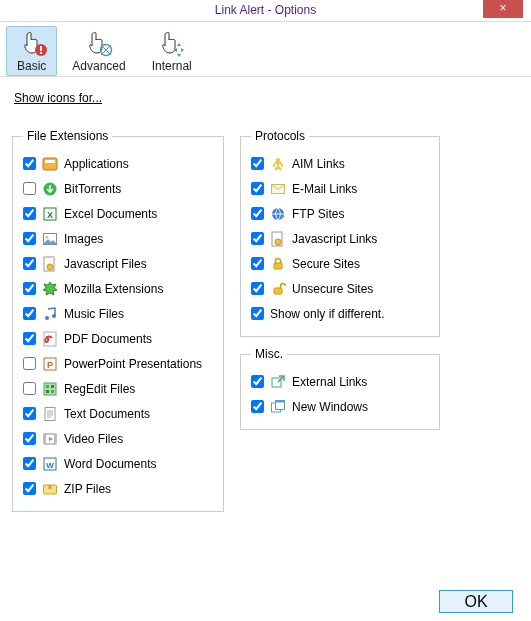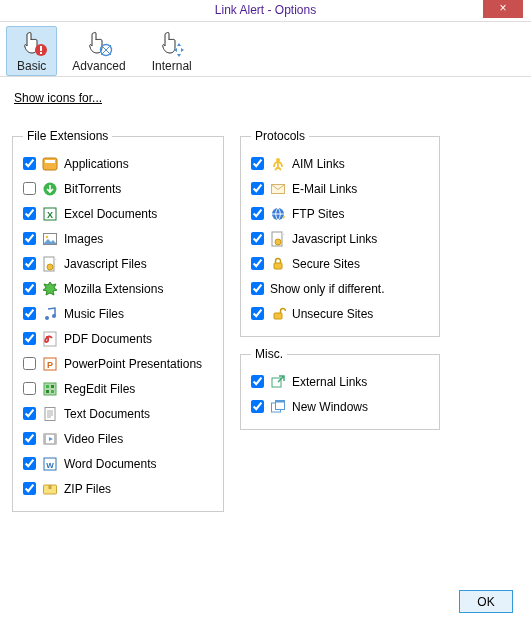--- a/index.html
+++ b/index.html
@@ -14,21 +14,21 @@
   .cursor-icon { width:24px; height:28px; position:relative; }
   .content { padding:10px 12px 0 12px; }
   .heading { margin:4px 0 24px 2px; font-size:12px;text-decoration:underline; }
   .cols { display:flex; gap:16px; align-items:flex-start; }
   fieldset { border:1px solid #ccc; padding:8px 10px 10px 10px; margin:0 0 10px 0; }
   legend { padding:0 4px; font-size:12px; }
   .row { display:flex; align-items:center; height:25px; }
   .row input[type=checkbox] { margin:0 6px 0 0; }
   .row .ficon { width:16px; height:16px; margin-right:6px; display:inline-flex; align-items:center; justify-content:center; font-size:11px; }
   .footer { position:absolute; bottom:8px; right:18px; display:flex; gap:10px; }
-  .btn { width:54px; height:23px; border:1px solid #acacac; background:#f0f0f0; cursor:pointer; font-size:12px; }
+  .btn { width:74px; height:23px; border:1px solid #acacac; background:#f0f0f0; cursor:pointer; font-size:16px; }
   .btn.primary { border-color:#3399dd; background:#e5f1fb; }
   svg { display:block; }
 </style>
 </head>
 <body>
 
 <div class="titlebar">
   <span class="title-text">Link Alert - Options</span>
   <div class="close-btn">×</div>
 </div>
@@ -275,31 +275,31 @@
               <span class="ficon">
                 <svg viewBox="0 0 16 16" width="16" height="16">
                   <rect x="4" y="7" width="8" height="6" rx="1" fill="#f3c13a" stroke="#c99a10"></rect>
                   <path d="M5.5 7V5a2.5 2.5 0 015 0v2" stroke="#c99a10" stroke-width="1.5" fill="none"></path>
                 </svg>
               </span>
               <span>Secure Sites</span>
             </label>
             <label class="row">
               <input type="checkbox" checked="" style="">
-              <span>Show only if different.</span>
-            </label>
-            <label class="row">
-              <input type="checkbox" checked="" style="">
               <span class="ficon">
                 <svg viewBox="0 0 16 16" width="16" height="16">
                   <rect x="4" y="7" width="8" height="6" rx="1" fill="#f3c13a" stroke="#c99a10"></rect>
                   <path d="M10.5 7V5a2.5 2.5 0 015 0" stroke="#c99a10" stroke-width="1.5" fill="none"></path>
                 </svg>
               </span>
               <span>Unsecure Sites</span>
+            </label>
+            <label class="row">
+              <input type="checkbox" checked="" style="">
+              <span>Show only if different.</span>
             </label>
           </div>
       </fieldset>
       <fieldset>
         <legend>Misc.</legend>
         <div id="list-misc">
             <label class="row">
               <input type="checkbox" checked="" style="">
               <span class="ficon">
                 <svg viewBox="0 0 16 16" width="16" height="16">

